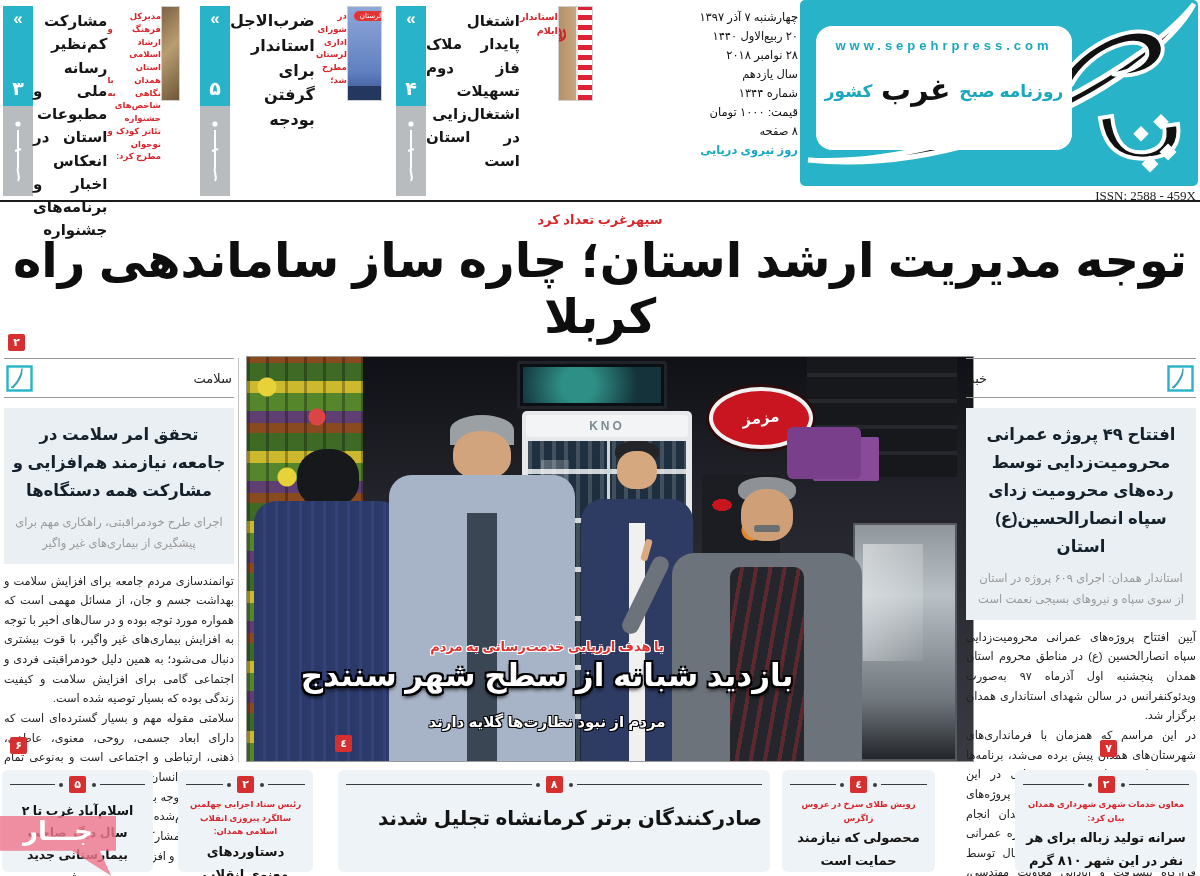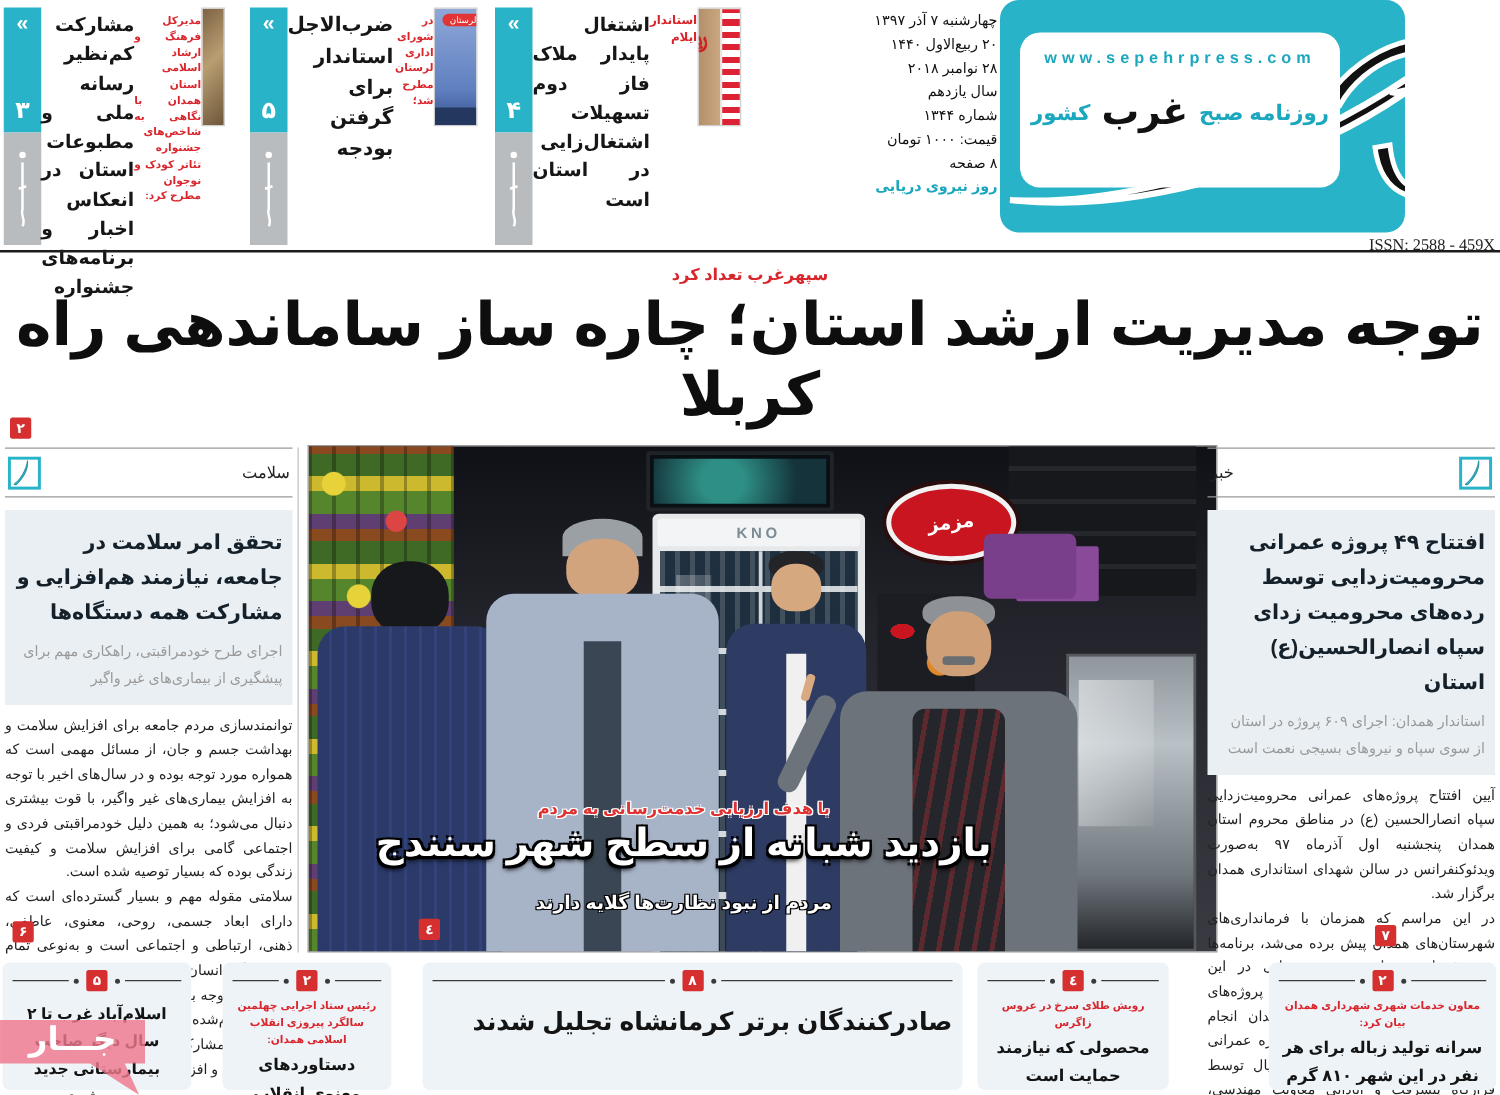--- a/index.html
+++ b/index.html
@@ -1,21 +1,21 @@
 <!DOCTYPE html>
 <html lang="fa"><head>
 <meta charset="utf-8">
 <style>
   html,body{margin:0;padding:0;background:#e8e8e8;}
   *{box-sizing:border-box;}
   body{font-family:"Liberation Sans","DejaVu Sans",sans-serif;}
   #page{position:relative;width:1200px;height:876px;background:#fff;overflow:hidden;margin:0 auto;direction:rtl;}
 
   
-  .masthead{position:absolute;left:800px;top:0;width:324px;height:186px;background:#29b3c8;border-radius:15px;overflow:hidden;}
+  .masthead{position:absolute;left:800px;top:0;width:398px;height:186px;background:#29b3c8;border-radius:5px;overflow:hidden;}
   .masthead svg{position:absolute;left:0;top:0;}
   .mast-panel{position:absolute;left:16px;top:26px;width:256px;height:124px;background:#fff;border-radius:16px;padding-top:12px;text-align:center;}
   .website{color:#1ba7bd;font-weight:bold;font-size:13px;letter-spacing:4px;direction:ltr;}
   .tagline{margin-top:16px;color:#1ba7bd;font-weight:bold;font-size:17px;}
   .tagline .emph{color:#111;font-size:30px;font-weight:900;margin:0 4px;position:relative;top:3px;}
   .issn{position:absolute;left:1090px;top:188px;width:106px;font-family:"Liberation Serif","DejaVu Serif",serif;font-size:13px;color:#222;direction:ltr;text-align:right;}
 
   
   .dateline{position:absolute;left:608px;top:8px;width:190px;text-align:right;font-size:11.5px;line-height:1.65;color:#111;}
   .dateline .hl{color:#1ba7bd;font-weight:bold;}
@@ -55,21 +55,21 @@
   .lead-headline{position:absolute;left:0;top:232px;width:100%;text-align:center;color:#0e0e0e;font-size:48px;font-weight:900;letter-spacing:-1px;}
   .pagebox{width:17px;height:17px;background:#d62f2f;color:#fff;font-size:11px;font-weight:bold;display:flex;align-items:center;justify-content:center;border-radius:2px;}
   .lead-page{position:absolute;left:8px;top:334px;}
 
   
   .col{position:absolute;top:358px;width:230px;}
   .col-left{left:4px;}
   .col-right{left:966px;}
   .col-header{height:40px;border-top:1px solid #9a9a9a;border-bottom:1px solid #9a9a9a;display:flex;align-items:center;justify-content:space-between;direction:ltr;padding:0 2px;}
   .col-header .lbl{font-size:13px;color:#222;}
-  .titlebox{margin-top:10px;background:#e9eff3;padding:12px 8px 10px;}
+  .titlebox{margin-top:10px;background:#e9eff3;padding:12px 8px 10px;text-align:center;}
   .titlebox .t{font-size:16.5px;font-weight:bold;color:#14202a;line-height:1.7;}
   .titlebox .s{margin-top:8px;color:#9a9a9a;font-size:11.5px;line-height:1.8;}
   .colbody{margin-top:8px;font-size:11.3px;line-height:1.74;color:#222;text-align:justify;white-space:pre-line;}
   .vsep{position:absolute;top:358px;width:1px;height:404px;background:#c2c2c2;}
   .badge6{position:absolute;left:10px;top:737px;}
   .badge7{position:absolute;left:1100px;top:740px;}
 
   
   .mainphoto{position:absolute;left:246px;top:356px;width:728px;height:406px;border:1px solid #9a9a9a;background:linear-gradient(180deg,#101116 0%,#23242b 35%,#3a3b42 100%);overflow:hidden;direction:ltr;}
   .snackwall{position:absolute;left:0;top:0;width:116px;height:100%;

